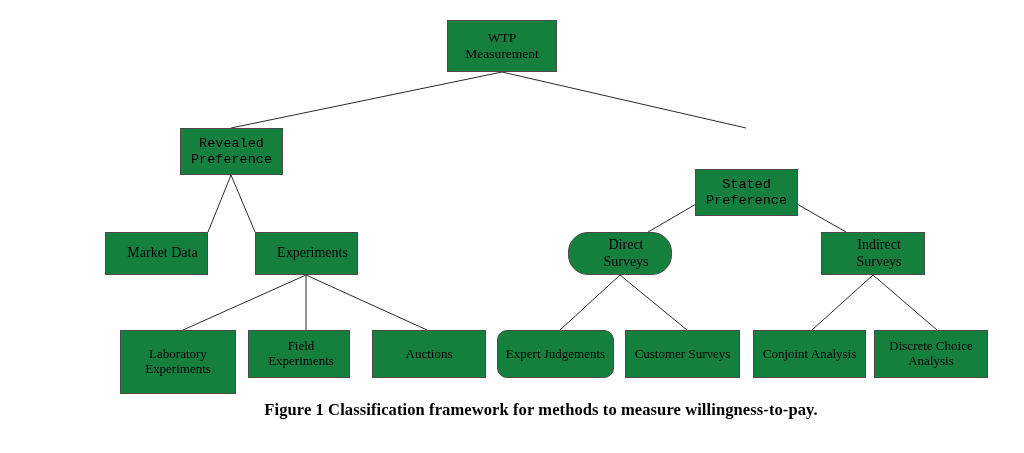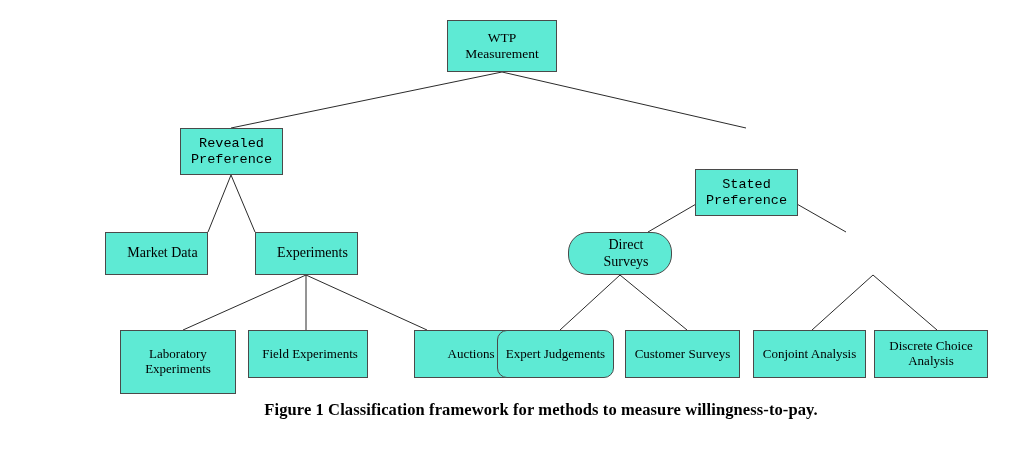--- a/index.html
+++ b/index.html
@@ -28,21 +28,21 @@
     left: 0;
     top: 0;
     width: 1024px;
     height: 453px;
     pointer-events: none;
   }
   .node {
     position: absolute;
     box-sizing: border-box;
     border: 1px solid #4a4a4a;
-    background: #5eead4;
+    background: #15803d;
     display: flex;
     align-items: center;
     justify-content: center;
     text-align: center;
     line-height: 1.15;
     font-size: 13.5px;
     color: #000000;
     padding: 2px 4px;
   }
   .node .label {
@@ -109,31 +109,34 @@
   </div>
 
   <div class="node node-l3" style="left: 255px; top: 232px; width: 103px; height: 43px; border-color: rgb(74, 74, 74);">
     <span class="label">Experiments</span>
   </div>
 
   <div class="node node-l3" style="left: 568px; top: 232px; width: 104px; height: 43px; border-color: rgb(74, 74, 74); border-radius: 20px;">
     <span class="label">Direct Surveys</span>
   </div>
 
+  <div class="node node-l3" style="left: 821px; top: 232px; width: 104px; height: 43px; border-color: rgb(74, 74, 74);">
+    <span class="label">Indirect Surveys</span>
+  </div>
 
   <div class="node node-leaf" style="left: 120px; top: 330px; width: 116px; height: 64px; border-color: rgb(74, 74, 74);">
     <span class="label">Laboratory
 Experiments</span>
   </div>
 
-  <div class="node node-leaf" style="left: 248px; top: 330px; width: 120px; height: 48px; border-color: rgb(74, 74, 74); padding-left: 8px;">
+  <div class="node node-leaf" style="left: 248px; top: 330px; width: 102px; height: 48px; border-color: rgb(74, 74, 74); padding-left: 8px;">
     <span class="label">Field Experiments</span>
   </div>
 
-  <div class="node node-leaf" style="left: 372px; top: 330px; width: 114px; height: 48px; border-color: rgb(74, 74, 74); margin-left: 42px;">
+  <div class="node node-leaf" style="left: 372px; top: 330px; width: 114px; height: 48px; border-color: rgb(74, 74, 74);">
     <span class="label">Auctions</span>
   </div>
 
   <div class="node node-leaf" style="left: 497px; top: 330px; width: 117px; height: 48px; border-color: rgb(74, 74, 74); border-radius: 10px;">
     <span class="label">Expert Judgements</span>
   </div>
 
   <div class="node node-leaf" style="left: 625px; top: 330px; width: 115px; height: 48px; border-color: rgb(74, 74, 74);">
     <span class="label">Customer Surveys</span>
   </div>

